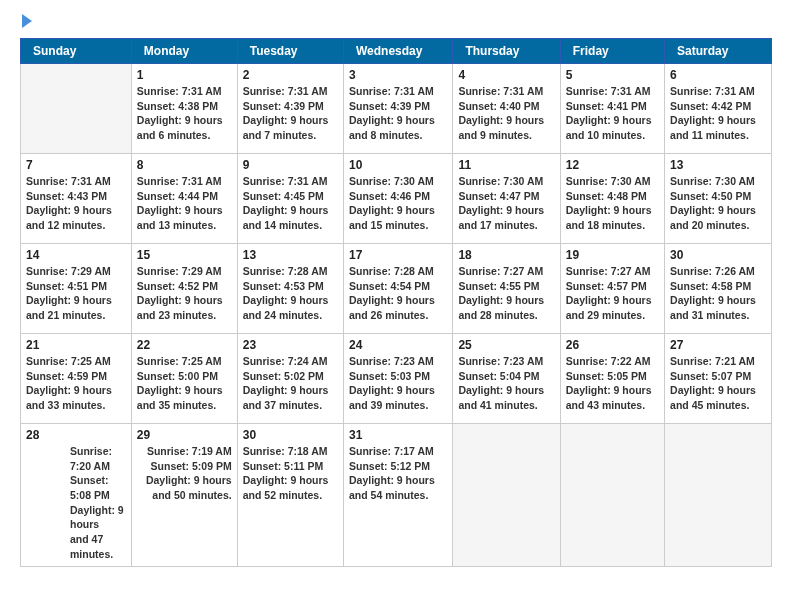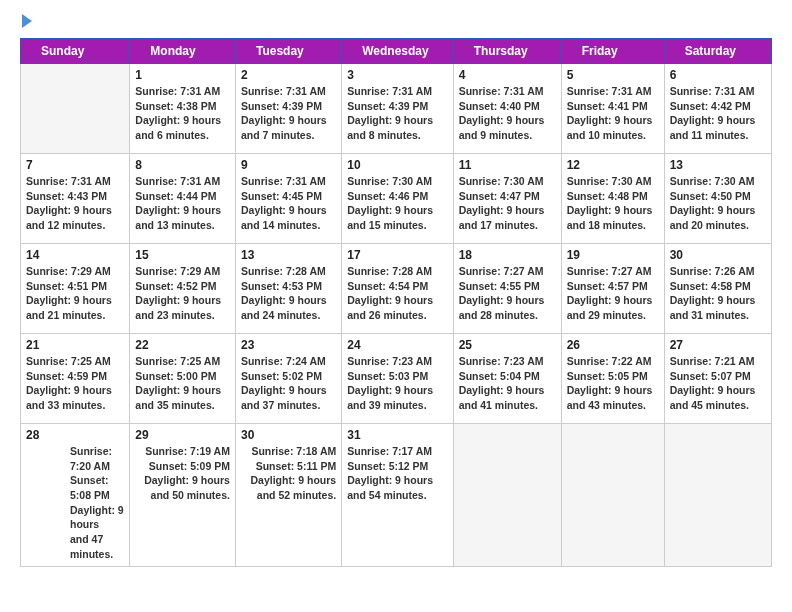--- a/index.html
+++ b/index.html
@@ -61,23 +61,23 @@
     .location {
       font-size: 14px;
       color: #555;
     }
     .calendar {
       width: 100%;
       border-collapse: collapse;
       font-size: 11px;
     }
     .calendar th {
-      background: #a21caf;
+      background: #0369a1;
       color: #fff;
-      padding: 5px 20px;
+      padding: 5px 12px;
       text-align: left;
       font-size: 12px;
       font-weight: bold;
       border: 1px solid #2a5ab4;
     }
     .calendar td {
       border: 1px solid #ccc;
       vertical-align: top;
       padding: 4px 5px;
       width: 113px;
@@ -343,21 +343,21 @@
           </td>
           <td>
             <span class="day-number">29</span>
             <div class="day-info" style="white-space: pre-line; text-align: right;">Sunrise: 7:19 AM
 Sunset: 5:09 PM
 Daylight: 9 hours
 and 50 minutes.</div>
           </td>
           <td>
             <span class="day-number">30</span>
-            <div class="day-info" style="white-space: pre-line; text-align: right;">Sunrise: 7:18 AM
+            <div class="day-info" style="white-space: pre-line;">Sunrise: 7:18 AM
 Sunset: 5:11 PM
 Daylight: 9 hours
 and 52 minutes.</div>
           </td>
           <td>
             <span class="day-number">31</span>
             <div class="day-info" style="white-space: pre-line;">Sunrise: 7:17 AM
 Sunset: 5:12 PM
 Daylight: 9 hours
 and 54 minutes.</div>

